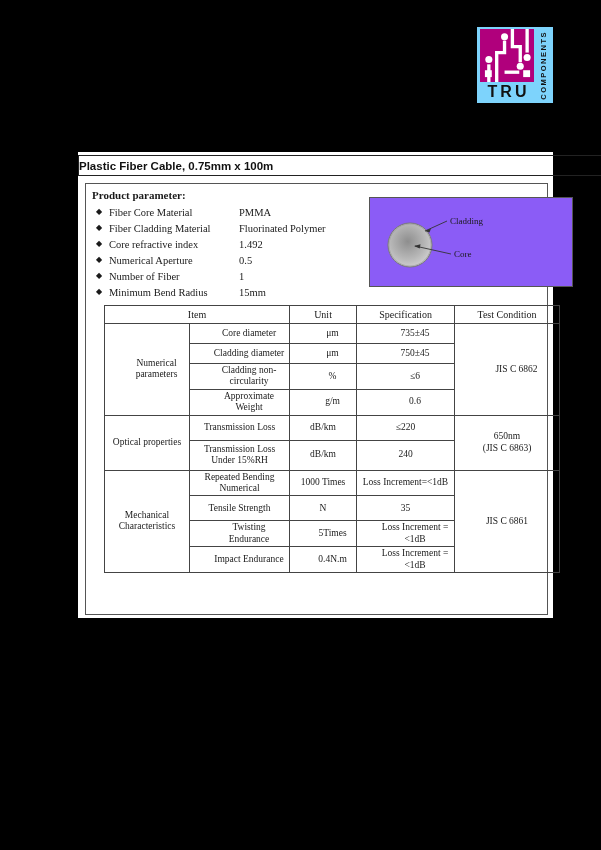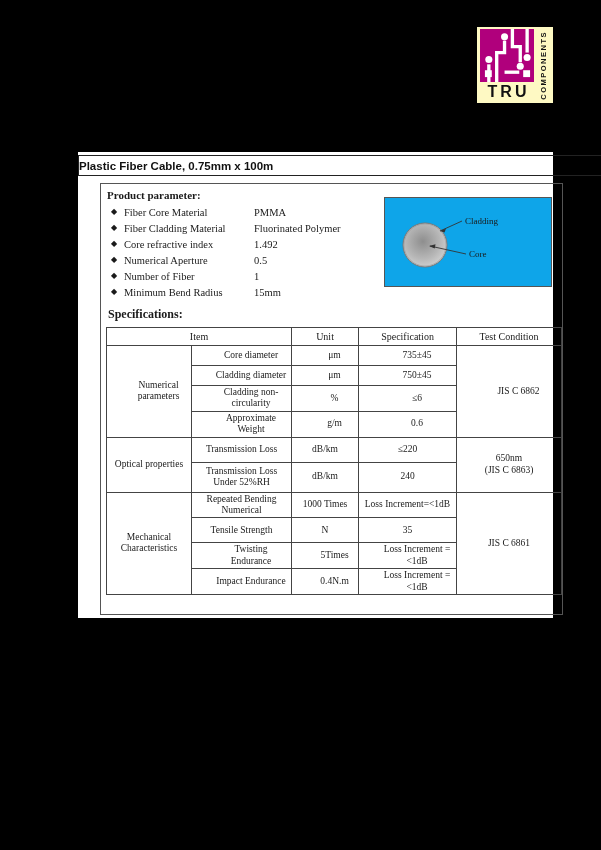--- a/index.html
+++ b/index.html
@@ -9,21 +9,21 @@
     width:601px; height:850px;
     font-family:"Liberation Serif", serif;
     color:#1a1a1a;
     overflow:hidden;
   }
 
   
   .logo {
     position:absolute; left:477px; top:27px;
     width:76px; height:76px;
-    background:#fef9c3;
+    background:#7dd3fc;
     display:flex;
     padding:2px 1px 1px 2px;
   }
   .logo-main { width:56px; display:flex; flex-direction:column; align-items:center; }
   .logo-square { width:54px; height:53px; display:block; }
   .logo-brand {
     font-family:"Liberation Sans", sans-serif;
     font-weight:bold; font-size:16px; letter-spacing:3px;
     color:#111; line-height:19px; margin-left:3px;
   }
@@ -41,51 +41,51 @@
   }
   .title-bar {
     position:absolute; left:0; top:3px;
     width:554px; height:21px;
     border:1px solid #222;
     display:flex; align-items:center;
     font-family:"Liberation Sans", sans-serif;
     font-weight:bold; font-size:11.5px; color:#111;
   }
   .main-box {
-    position:absolute; left:22px; top:31px;
+    position:absolute; left:7px; top:31px;
     width:463px; height:432px;
     border:1px solid #555;
   }
 
   
   .pp-heading {
     padding:5px 0 0 6px;
     font-weight:bold; font-size:11px; height:20px;
   }
   .pp-list { padding-left:10px; }
   .pp-row { display:flex; align-items:center; height:16px; }
   .pp-diamond { width:13px; font-size:8px; line-height:16px; }
   .pp-label { width:130px; font-size:10.5px; }
   .pp-value { font-size:10.5px; }
 
   
   .diagram-box {
     position:absolute; left:283px; top:13px;
-    width:168px; height:90px;
-    border:1px solid #555; background:#0ea5e9;
+    width:204px; height:90px;
+    border:1px solid #555; background:#8b5cf6;
   }
   .diagram-box svg { display:block; width:170px; height:88px; }
 
   
   .spec-heading {
     margin:7px 0 0 7px;
     font-weight:bold; font-size:12px; height:15px;
   }
   table.spec {
-    margin:5px 0 0 5px;
+    margin:5px 0 0 18px;
     border-collapse:collapse;
     width:455px;
     table-layout:fixed;
   }
   table.spec td {
     border:1px solid #444;
     font-size:9.5px;
     text-align:center; vertical-align:middle;
     padding:1px 2px; line-height:1.2;
     overflow:hidden;
@@ -192,21 +192,20 @@
         <line x1="77" y1="23" x2="55" y2="33" stroke="#333" stroke-width="0.9"></line>
         <polygon points="55,33 61,30.5 59.5,34.5" fill="#333"></polygon>
         <text x="80" y="26" font-size="9" fill="#1a1a1a">Cladding</text>
 
         <line x1="81" y1="56" x2="45" y2="48" stroke="#333" stroke-width="0.9"></line>
         <polygon points="44,48 50.5,46.2 49.7,50.4" fill="#333"></polygon>
         <text x="84" y="59" font-size="9" fill="#1a1a1a">Core</text>
       </svg>
     </div>
 
-    <div class="spec-heading">Specifications:</div>
 
     <table class="spec">
       <colgroup>
         <col class="col-group">
           <col class="col-item">
           <col class="col-unit">
           <col class="col-spec">
           <col class="col-test">
       </colgroup>
       <tbody>
@@ -244,21 +243,21 @@
           <td rowspan="2">Optical properties</td>
           <td>Transmission Loss</td>
           <td>dB/km</td>
           <td>≤220</td>
           <td rowspan="2">
             <div>650nm</div>
             <div>(JIS C 6863)</div>
           </td>
         </tr>
         <tr class="r30">
-          <td>Transmission Loss Under 52%RH</td>
+          <td>Transmission Loss Under 15%RH</td>
           <td>dB/km</td>
           <td>240</td>
         </tr>
 
         <tr class="r25">
           <td rowspan="4">Mechanical Characteristics</td>
           <td>Repeated Bending Numerical</td>
           <td>1000 Times</td>
           <td>Loss Increment=&lt;1dB</td>
           <td rowspan="4">JIS C 6861</td>

